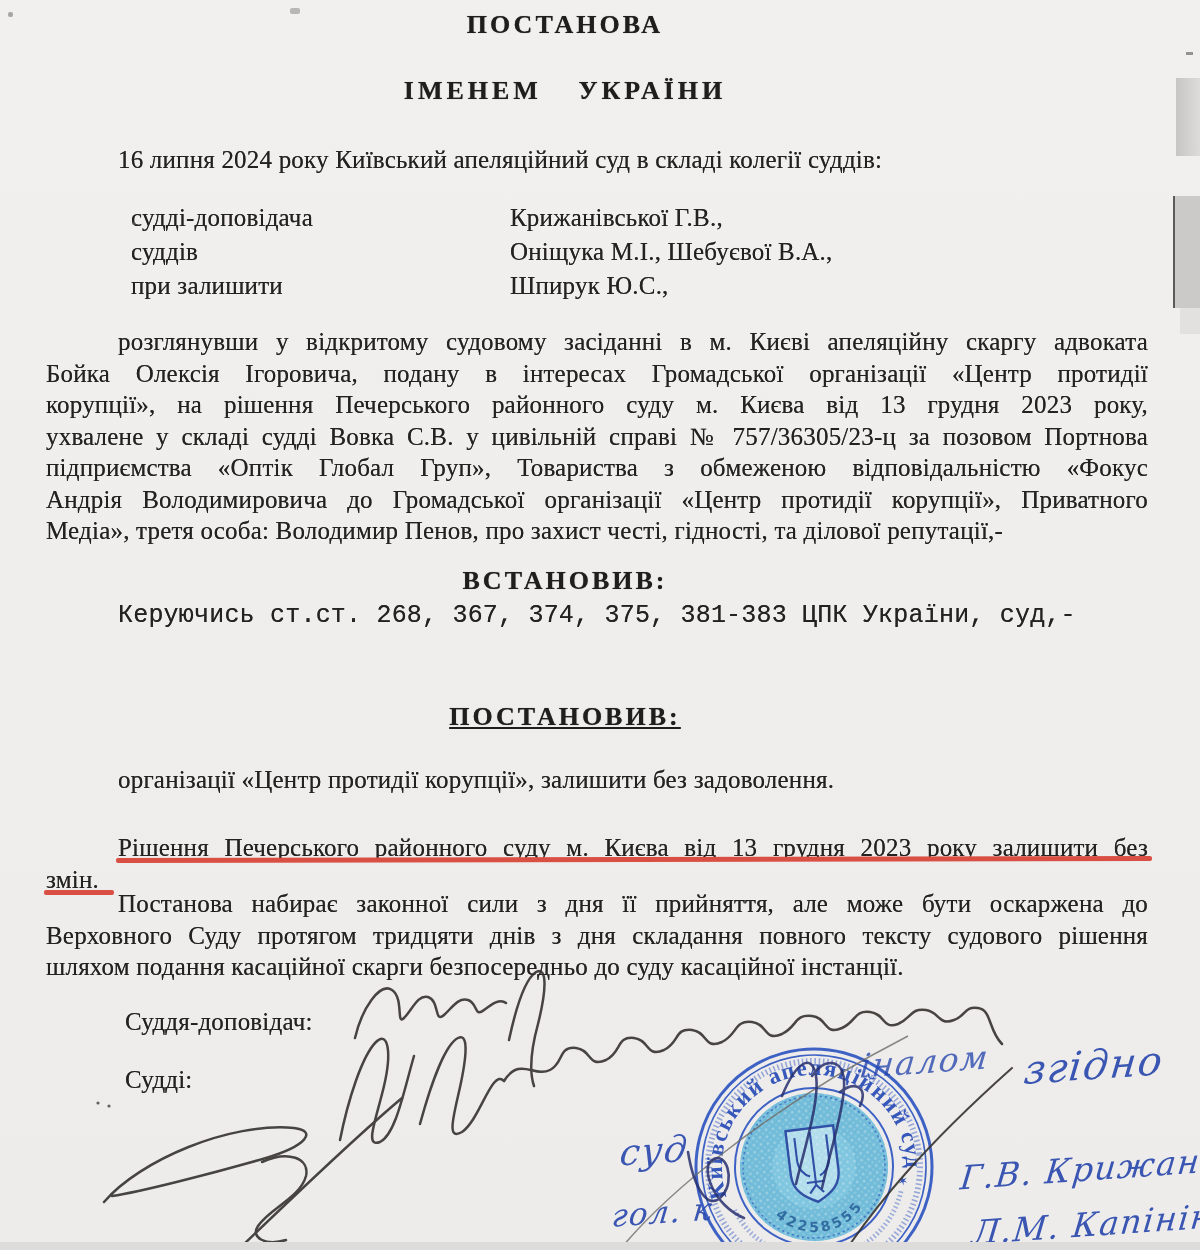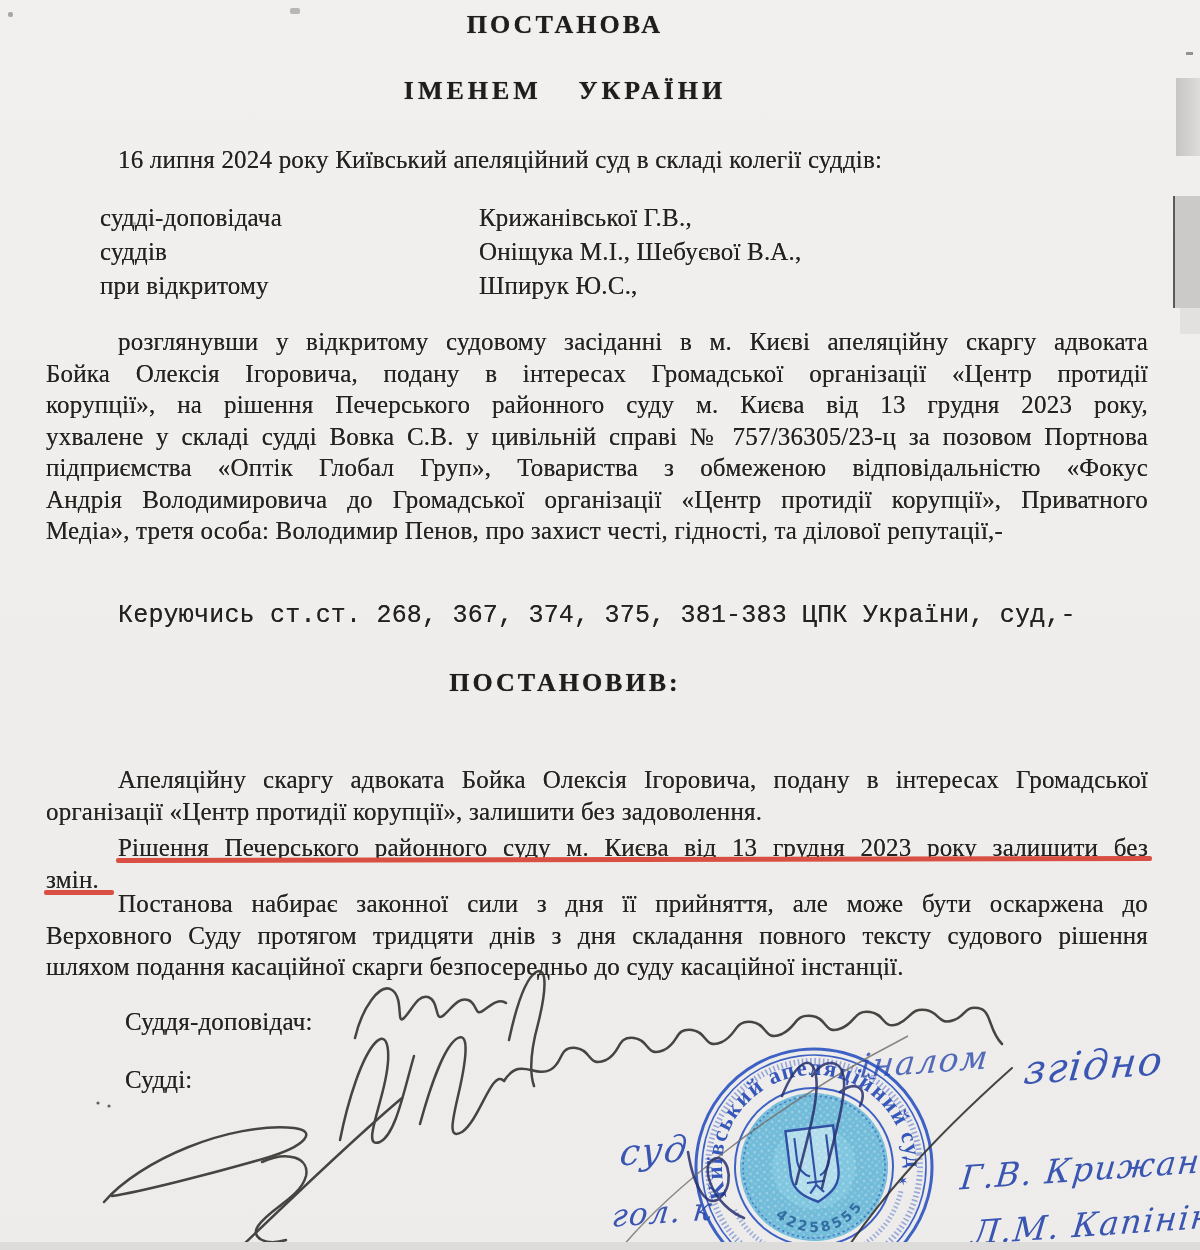--- a/index.html
+++ b/index.html
@@ -26,21 +26,21 @@
     font-weight:bold;font-size:26px;letter-spacing:3px;
     color:#1f1e1c;text-shadow:0 0 .7px rgba(40,38,36,.8);
   }
   .title-spread{letter-spacing:4px;word-spacing:26px;}
   .para{left:46px;width:1102px;}
   .jline{text-align:justify;text-align-last:justify;}
   .jline.last{text-align-last:left;}
   .jline:first-child{text-indent:72px;}
   .indent{ text-indent:72px; }
   .jfull{text-align:justify;text-align-last:justify;text-indent:72px;}
-  .panel-row{position:absolute;left:100px;width:900px;height:34px;}
+  .panel-row{position:absolute;left:131px;width:900px;height:34px;}
   .panel-label{position:absolute;left:0;top:0;}
   .panel-value{position:absolute;left:379px;top:0;}
   .redline{position:absolute;height:4.5px;border-radius:2px;}
   .hand{
     position:absolute;
     font-family:"DejaVu Serif",serif;
     font-style:italic;
     color:#2746ad;
     opacity:.9;
     transform:rotate(-4deg) skewX(-10deg);
@@ -63,42 +63,42 @@
   <div class="abs" style="top:202px;left:0;width:1200px;height:110px;">
     <div class="panel-row" style="top:0;">
       <span class="panel-label doc-text">судді-доповідача</span>
       <span class="panel-value doc-text">Крижанівської Г.В.,</span>
     </div>
     <div class="panel-row" style="top:34px;">
       <span class="panel-label doc-text">суддів</span>
       <span class="panel-value doc-text">Оніщука М.І., Шебуєвої В.А.,</span>
     </div>
     <div class="panel-row" style="top:68px;">
-      <span class="panel-label doc-text">при відкритому</span>
+      <span class="panel-label doc-text">при залишити</span>
       <span class="panel-value doc-text">Шпирук Ю.С.,</span>
     </div>
   </div>
 
   <div class="abs doc-text para" style="top:326px;">
       <div class="jline">розглянувши у відкритому судовому засіданні в м. Києві апеляційну скаргу адвоката</div>
       <div class="jline">Бойка Олексія Ігоровича, подану в інтересах Громадської організації «Центр протидії</div>
       <div class="jline">корупції», на рішення Печерського районного суду м. Києва від 13 грудня 2023 року,</div>
       <div class="jline">ухвалене у складі судді Вовка С.В. у цивільній справі № 757/36305/23-ц за позовом Портнова</div>
       <div class="jline">підприємства «Оптік Глобал Груп», Товариства з обмеженою відповідальністю «Фокус</div>
       <div class="jline">Андрія Володимировича до Громадської організації «Центр протидії корупції», Приватного</div>
       <div class="jline last">Медіа», третя особа: Володимир Пенов, про захист честі, гідності, та ділової репутації,-</div>
     </div>
 
+  <div class="abs heading" style="top:566px;">ВСТАНОВИВ:</div>
 
   <div class="abs doc-text para indent" style="top:600px;font-family:Liberation Mono, monospace;">Керуючись ст.ст. 268, 367, 374, 375, 381-383 ЦПК України, суд,-</div>
 
-  <div class="abs heading" style="top:668px;">ПОСТАНОВИВ:</div>
+  <div class="abs heading" style="top:702px;text-decoration:underline;">ПОСТАНОВИВ:</div>
 
   <div class="abs doc-text para" style="top:764px;">
-      <div class="jline">Апеляційну скаргу адвоката Бойка Олексія Ігоровича, подану в інтересах Громадської</div>
       <div class="jline last">організації «Центр протидії корупції», залишити без задоволення.</div>
     </div>
 
   <div class="abs doc-text para jfull" style="top:832px;">Рішення Печерського районного суду м. Києва від 13 грудня 2023 року залишити без</div>
   <div class="abs doc-text" style="top:864px;left:46px;">змін.</div>
   <div class="redline" style="left:116px;top:857px;width:1036px;background:#d94f44;transform:rotate(-0.12deg);"></div>
   <div class="redline" style="left:44px;top:890px;width:70px;background:#d94f44;"></div>
 
   <div class="abs doc-text para" style="top:888px;">
       <div class="jline">Постанова набирає законної сили з дня її прийняття, але може бути оскаржена до</div>

